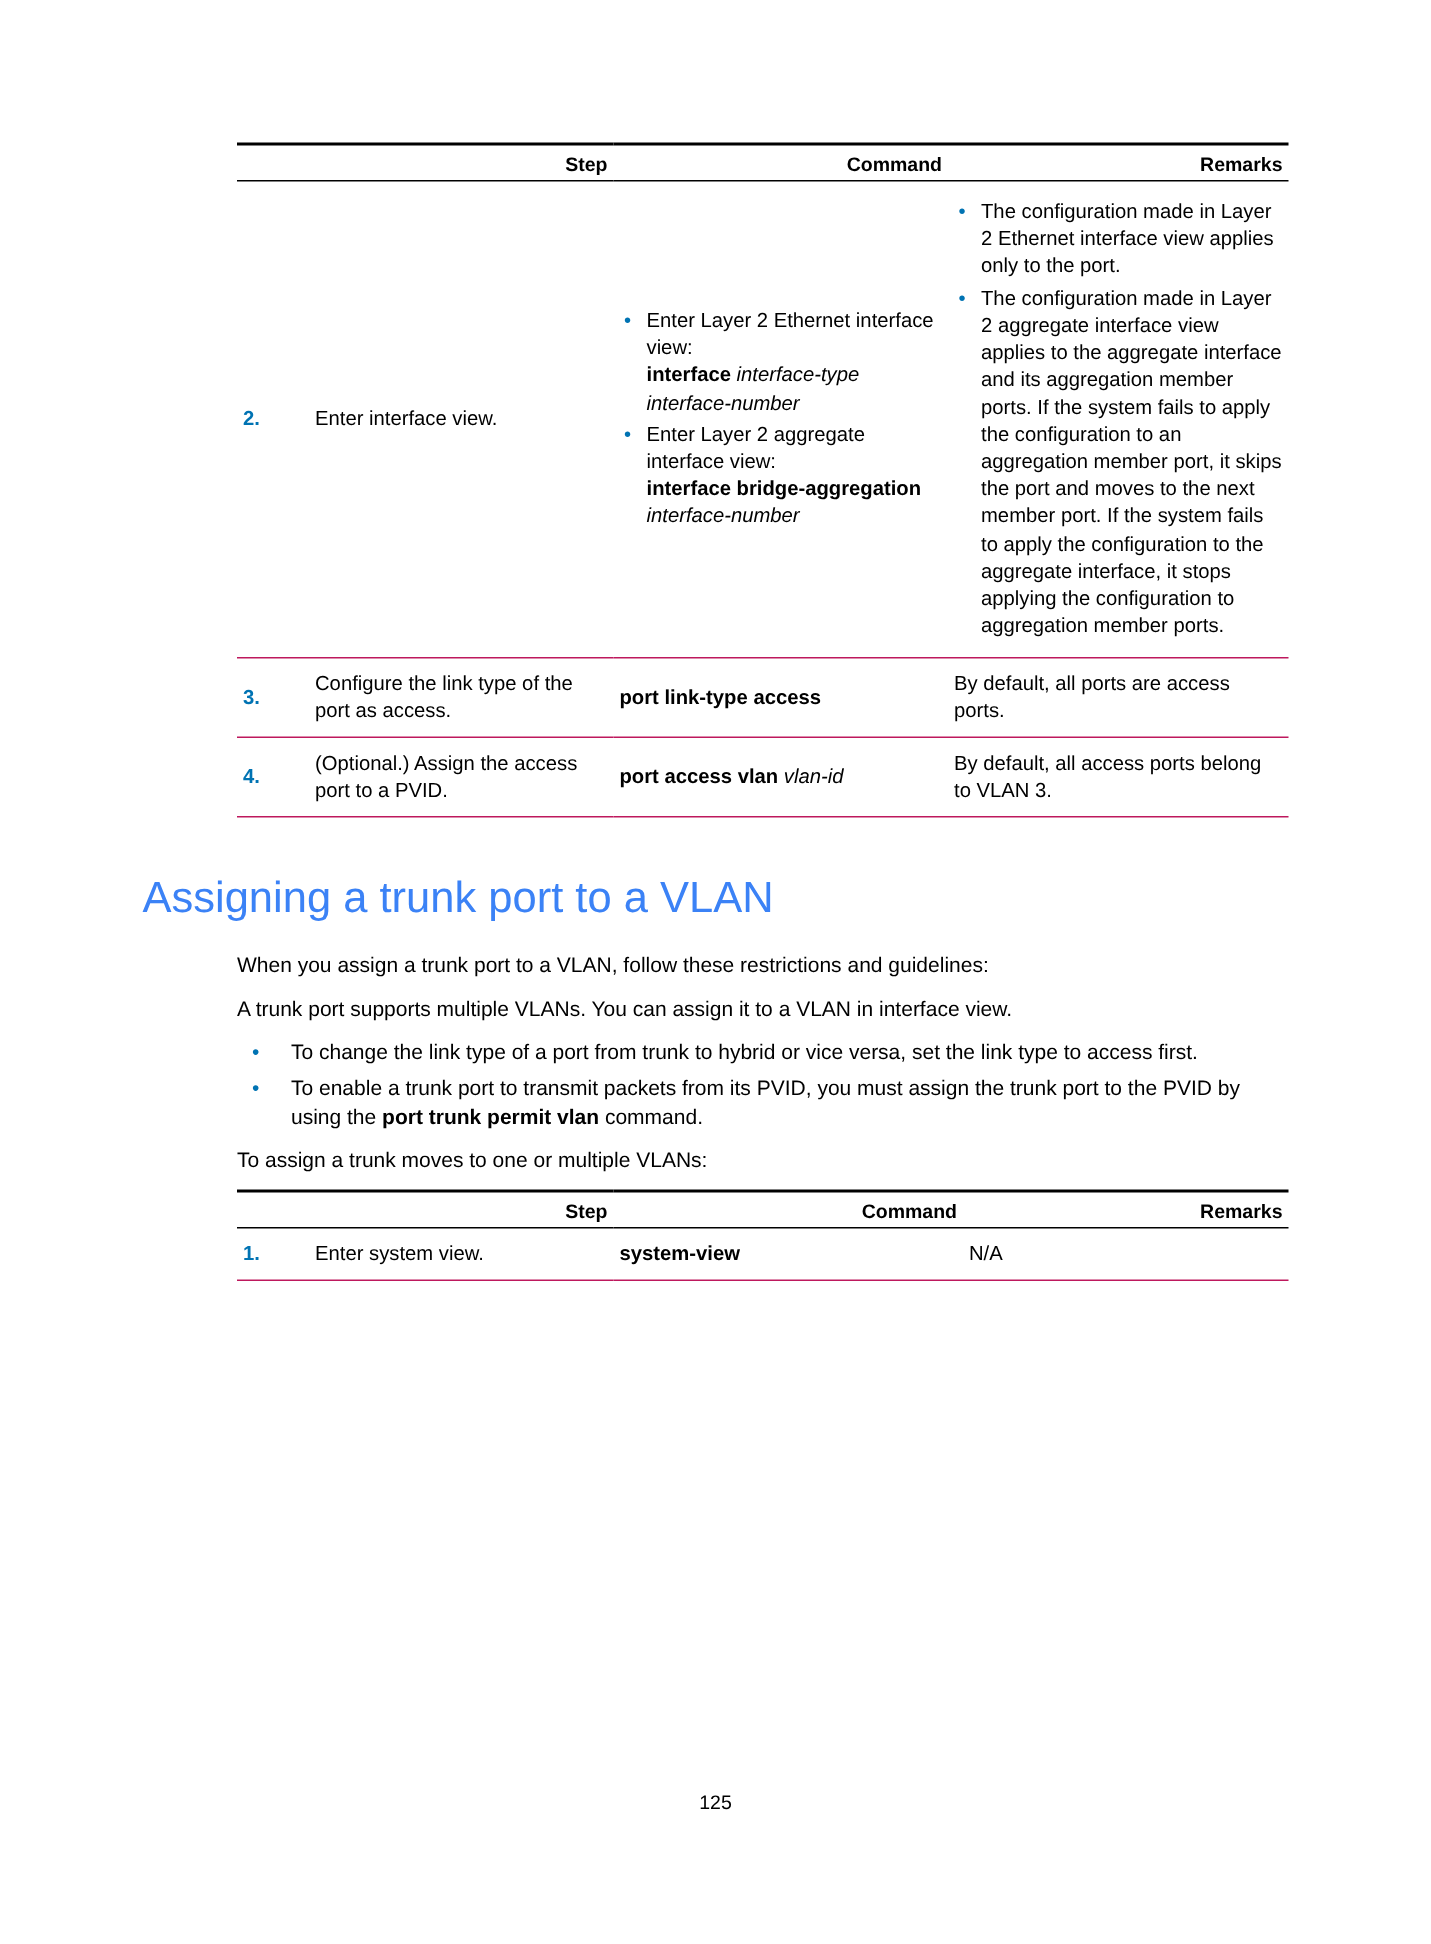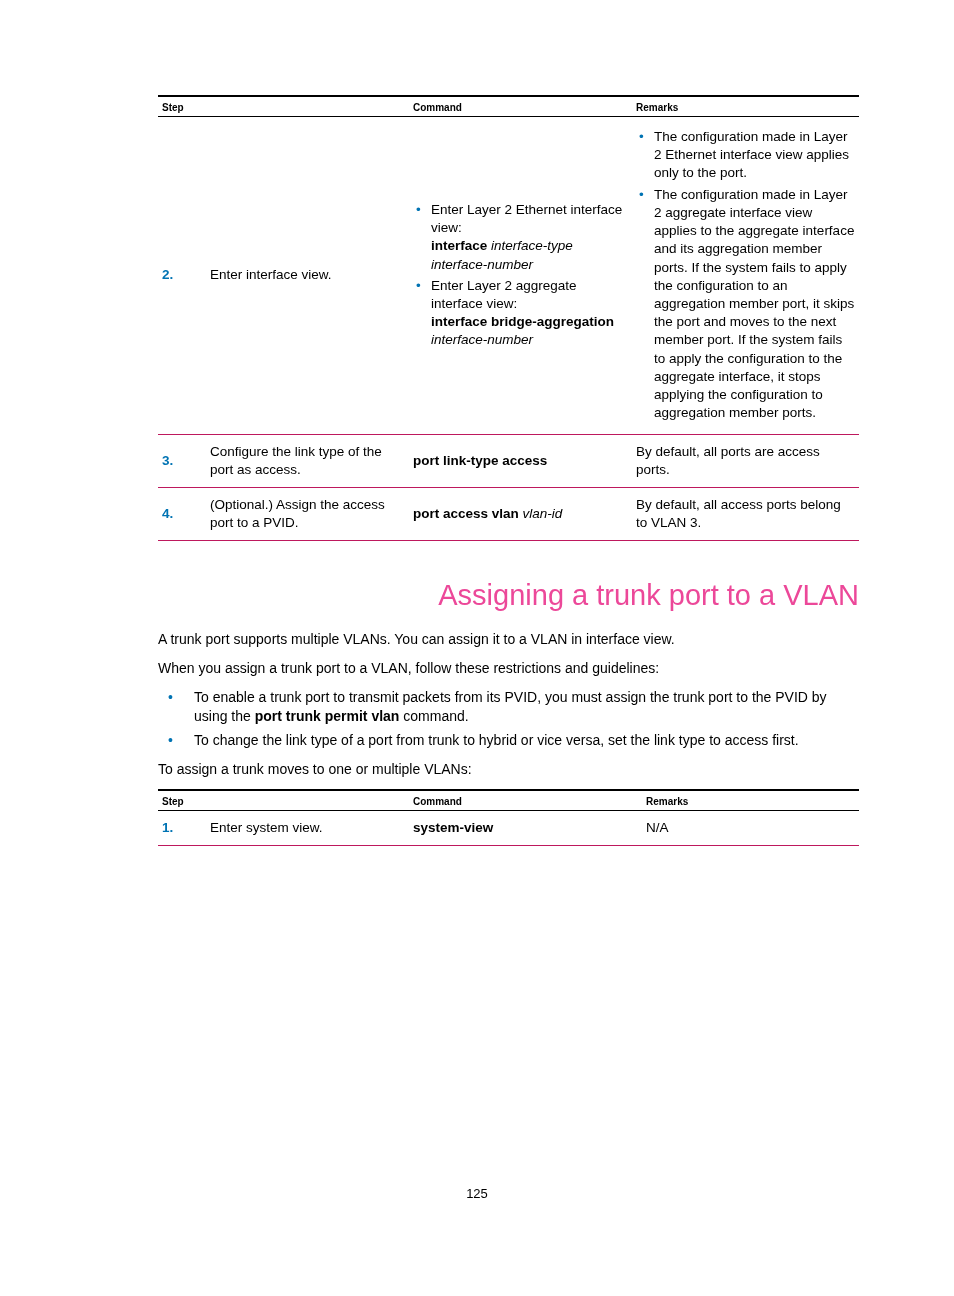--- a/index.html
+++ b/index.html
@@ -17,22 +17,23 @@
   .table {
     width: 100%;
     border-collapse: collapse;
   }
   .thead {
     border-top: 2.5px solid #000;
     border-bottom: 1.5px solid #000;
   }
   .thead td {
     font-weight: bold;
-    font-size: 10px;
+    font-size: 13px;
     padding: 5px 4px 3px 4px;
+    text-align: right;
   }
   .tbody td {
     font-size: 13.5px;
     padding: 8px 4px;
     vertical-align: middle;
     border-bottom: 1px solid #be185d;
     line-height: 1.35;
   }
   .step-num {
     font-weight: bold;
@@ -53,25 +54,24 @@
   ul.cmd-list li::before, ul.rem-list li::before {
     content: "•";
     color: #0073b3;
     position: absolute;
     left: -15px;
     top: 0;
   }
   .bold { font-weight: bold; text-align: right; }
   .italic { font-style: italic; }
   h2.section-title {
-    color: #ec4899;
+    color: #3b82f6;
     font-weight: normal;
     font-size: 29px;
     margin: 38px 0 18px 0;
-    text-align: right;
   }
   .body-text {
     font-size: 14px;
     margin: 10px 0 10px 63px;
     line-height: 1.35;
   }
   ul.body-bullets {
     list-style: none;
     margin: 8px 0 8px 63px;
     padding: 0 0 0 36px;
@@ -156,28 +156,28 @@
         <td class="col-cmd">
           <span class="bold">port access vlan</span><span class="italic"> vlan-id</span>
         </td>
         <td class="col-rem">By default, all access ports belong to VLAN 3.</td>
       </tr>
     </tbody>
   </table>
 
   <h2 class="section-title">Assigning a trunk port to a VLAN</h2>
 
+  <p class="body-text">When you assign a trunk port to a VLAN, follow these restrictions and guidelines:</p>
   <p class="body-text">A trunk port supports multiple VLANs. You can assign it to a VLAN in interface view.</p>
-  <p class="body-text">When you assign a trunk port to a VLAN, follow these restrictions and guidelines:</p>
 
   <ul class="body-bullets">
+    <li>To change the link type of a port from trunk to hybrid or vice versa, set the link type to access first.</li>
     <li>
       <span>To enable a trunk port to transmit packets from its PVID, you must assign the trunk port to the PVID by using the </span><span class="bold">port trunk permit vlan</span><span> command.</span>
     </li>
-    <li>To change the link type of a port from trunk to hybrid or vice versa, set the link type to access first.</li>
   </ul>
 
   <p class="body-text">To assign a trunk moves to one or multiple VLANs:</p>
 
   <table class="table t2" style="margin-left:63px; width:calc(100% - 63px);">
     <thead class="thead">
       <tr>
         <td class="col-stepnum" colspan="2">Step</td>
         <td class="col-cmd">Command</td>
         <td class="col-rem">Remarks</td>

